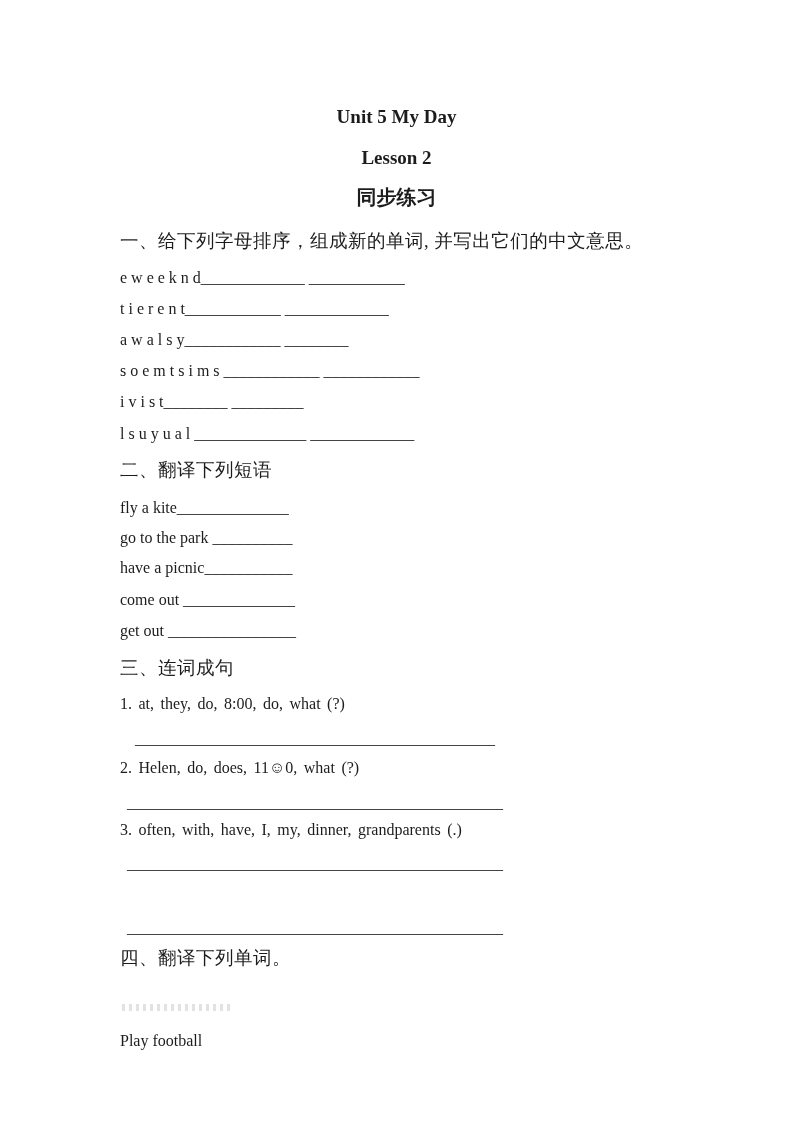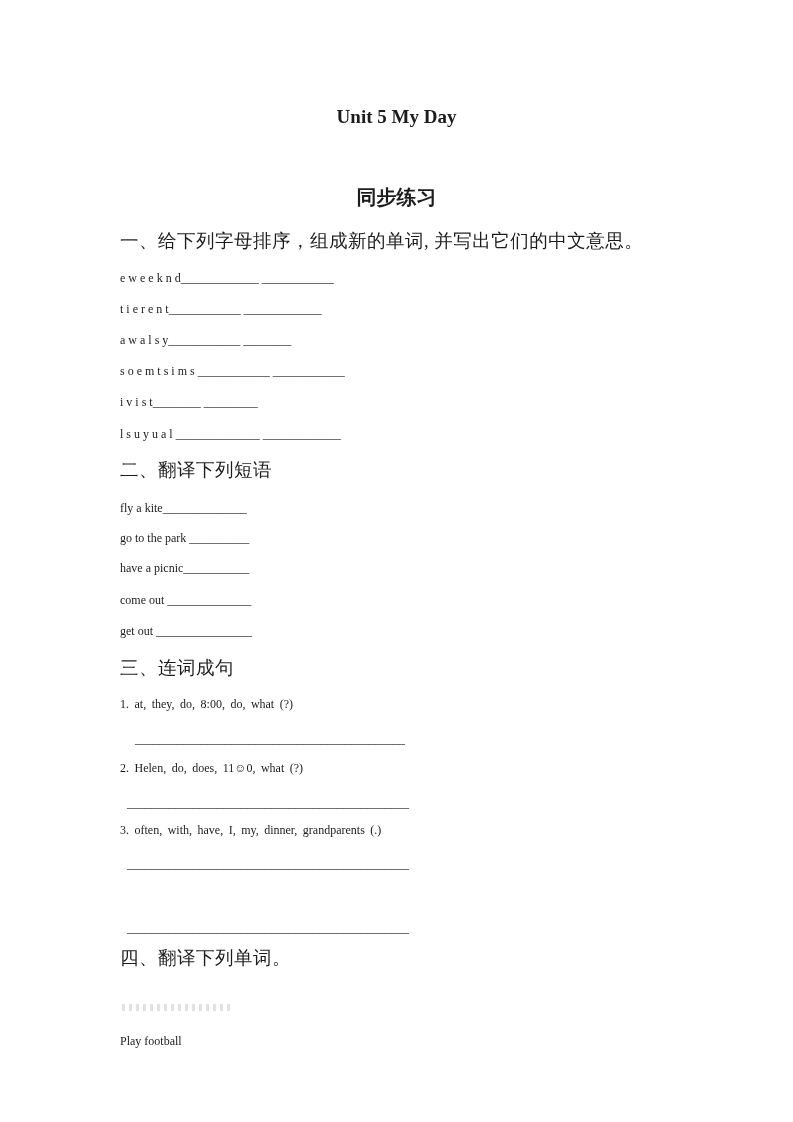--- a/index.html
+++ b/index.html
@@ -41,21 +41,21 @@
     left: 120px;
     font-weight: normal;
     font-size: 18.5px;
     line-height: 24px;
     white-space: pre;
     letter-spacing: 0.5px;
   }
   .body-line {
     position: absolute;
     left: 120px;
-    font-size: 12px;
+    font-size: 16px;
     line-height: 18px;
     white-space: pre;
   }
   .question-line {
     word-spacing: 2.5px;
   }
   .answer-blank {
     letter-spacing: 0;
   }
   .scan-artifact {
@@ -72,20 +72,21 @@
       transparent 3px, transparent 7px
     );
   }
 </style>
 </head>
 <body>
 
 <div class="page">
 
   <div class="center-line" style="top:105px">Unit 5 My Day</div>
+  <div class="center-line" style="top:146px">Lesson 2</div>
   <div class="subtitle-line" style="top:184px">同步练习</div>
 
   <div class="sec-heading" style="top:229px">一、给下列字母排序，组成新的单词, 并写出它们的中文意思。</div>
   <div class="body-line" style="top:269px">e w e e k n d_____________ ____________</div>
   <div class="body-line" style="top:300px">t i e r e n t____________ _____________</div>
   <div class="body-line" style="top:331px">a w a l s y____________ ________</div>
   <div class="body-line" style="top:362px">s o e m t s i m s ____________ ____________</div>
   <div class="body-line" style="top:393px">i v i s t________ _________</div>
   <div class="body-line" style="top:425px">l s u y u a l ______________ _____________</div>
 

